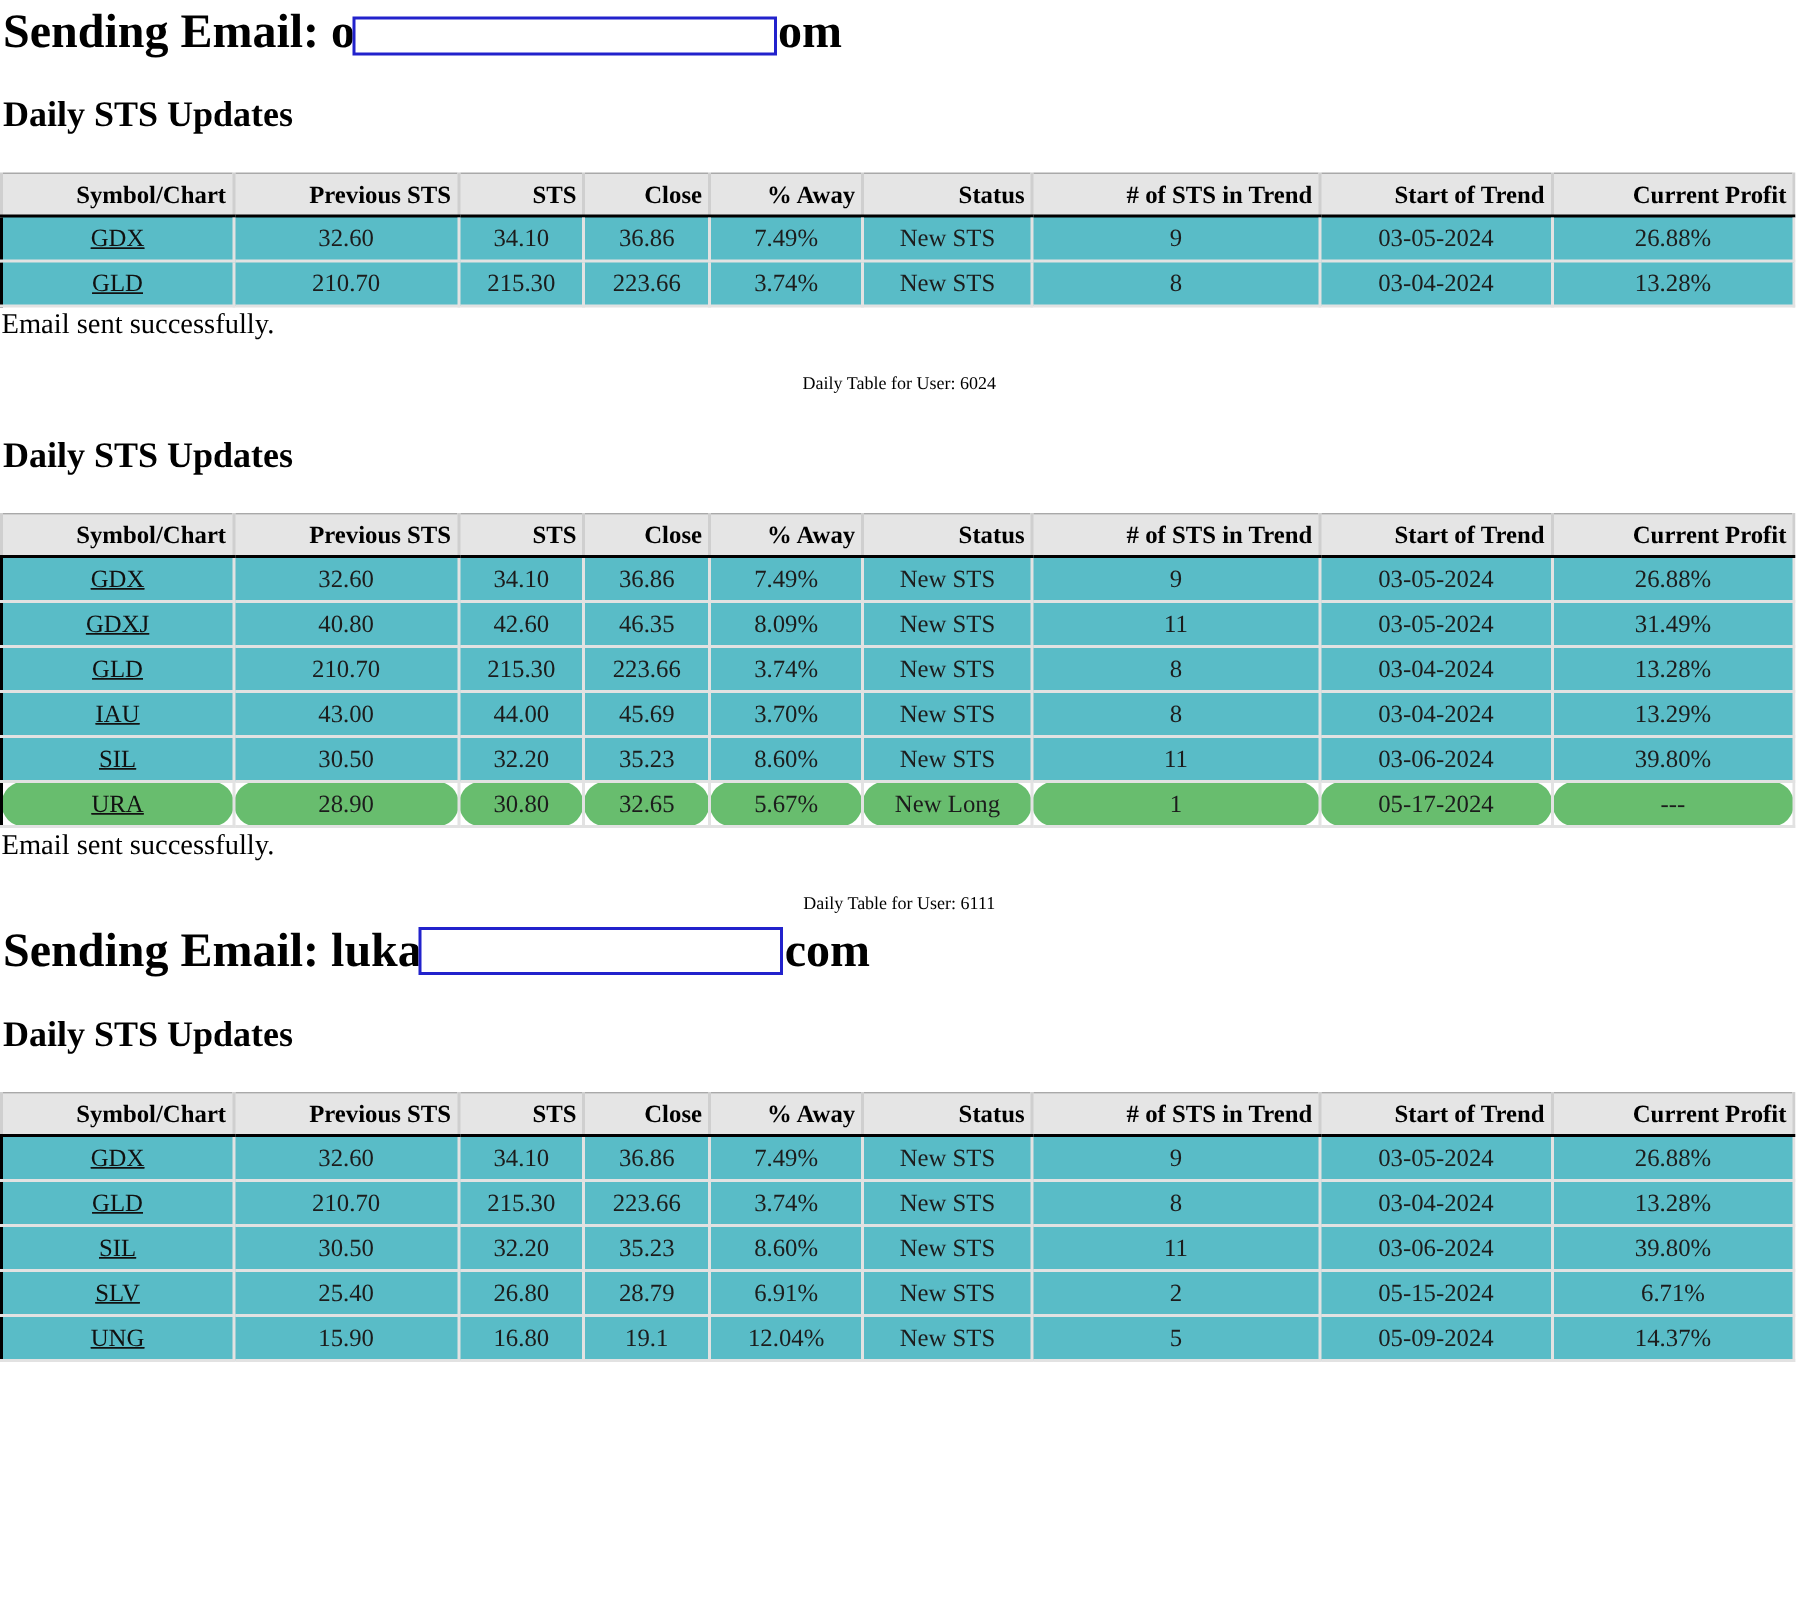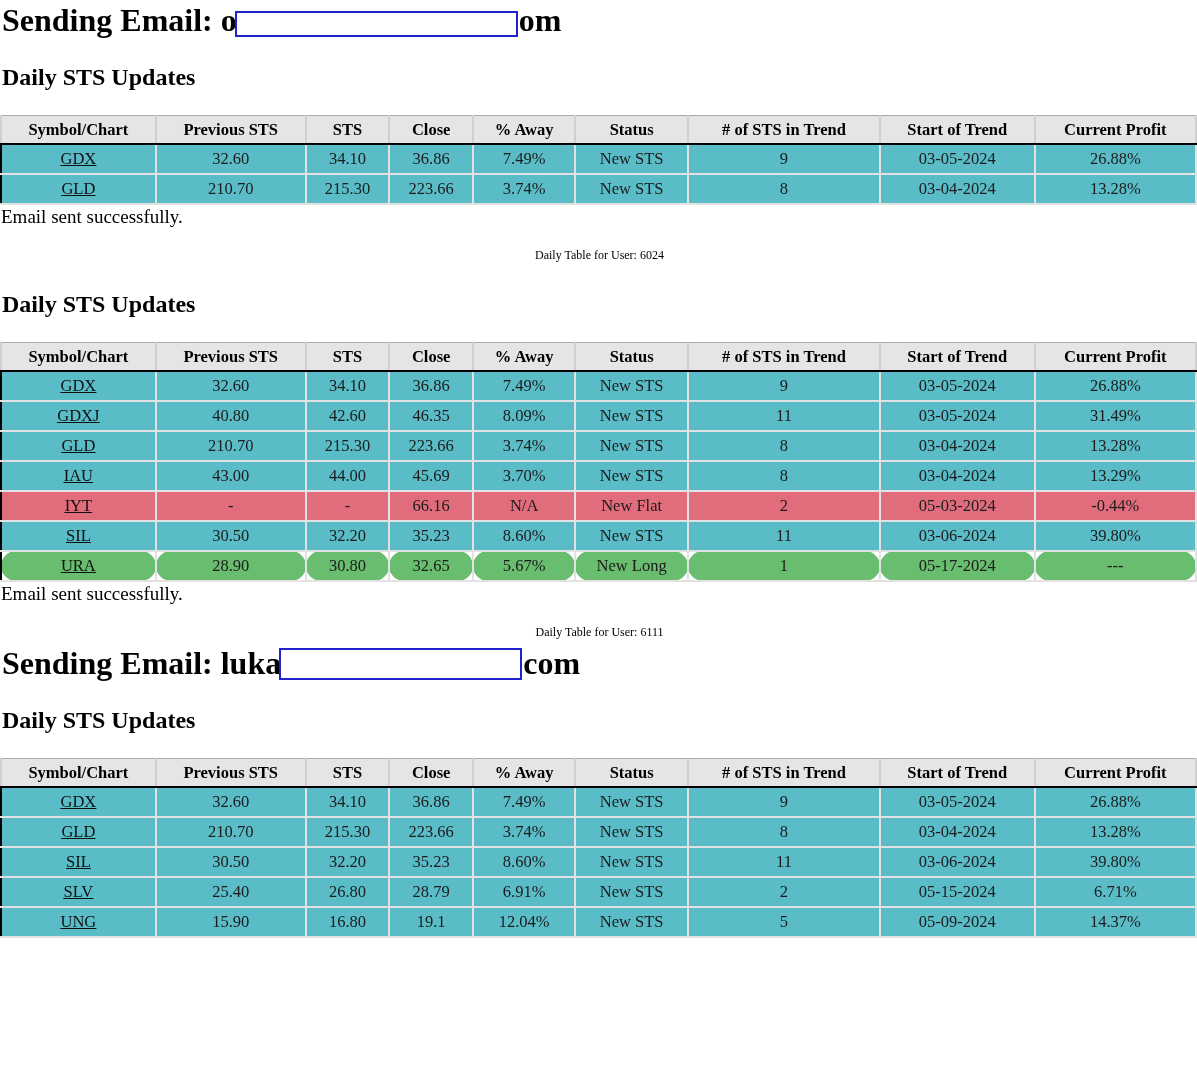--- a/index.html
+++ b/index.html
@@ -36,21 +36,21 @@
   table.sts-table {
     width: 100%;
     border-collapse: collapse;
     table-layout: fixed;
     margin-top: 0;
   }
   table.sts-table th {
     background: var(--header-bg, #e5e5e5);
     font-size: 16.5px;
     font-weight: bold;
-    text-align: center;
+    text-align: right;
     height: 27px;
     padding: 0 4px;
     border: 2px solid #cfcfcf;
     border-top: 1px solid #a9a9a9;
     border-bottom: 2px solid #000;
     color: #000;
   }
   table.sts-table td {
     font-size: 16.5px;
     text-align: center;
@@ -215,31 +215,20 @@
             <td><a href="#" class="symbol-link">IAU</a></td>
             <td>43.00</td>
             <td>44.00</td>
             <td>45.69</td>
             <td>3.70%</td>
             <td class="status-col">New STS</td>
             <td>8</td>
             <td>03-04-2024</td>
             <td>13.29%</td>
           </tr>
-          <tr class="tone-pink">
-            <td><a href="#" class="symbol-link">IYT</a></td>
-            <td>-</td>
-            <td>-</td>
-            <td>66.16</td>
-            <td>N/A</td>
-            <td class="status-col">New Flat</td>
-            <td>2</td>
-            <td>05-03-2024</td>
-            <td>-0.44%</td>
-          </tr>
           <tr class="tone-teal">
             <td><a href="#" class="symbol-link">SIL</a></td>
             <td>30.50</td>
             <td>32.20</td>
             <td>35.23</td>
             <td>8.60%</td>
             <td class="status-col">New STS</td>
             <td>11</td>
             <td>03-06-2024</td>
             <td>39.80%</td>

